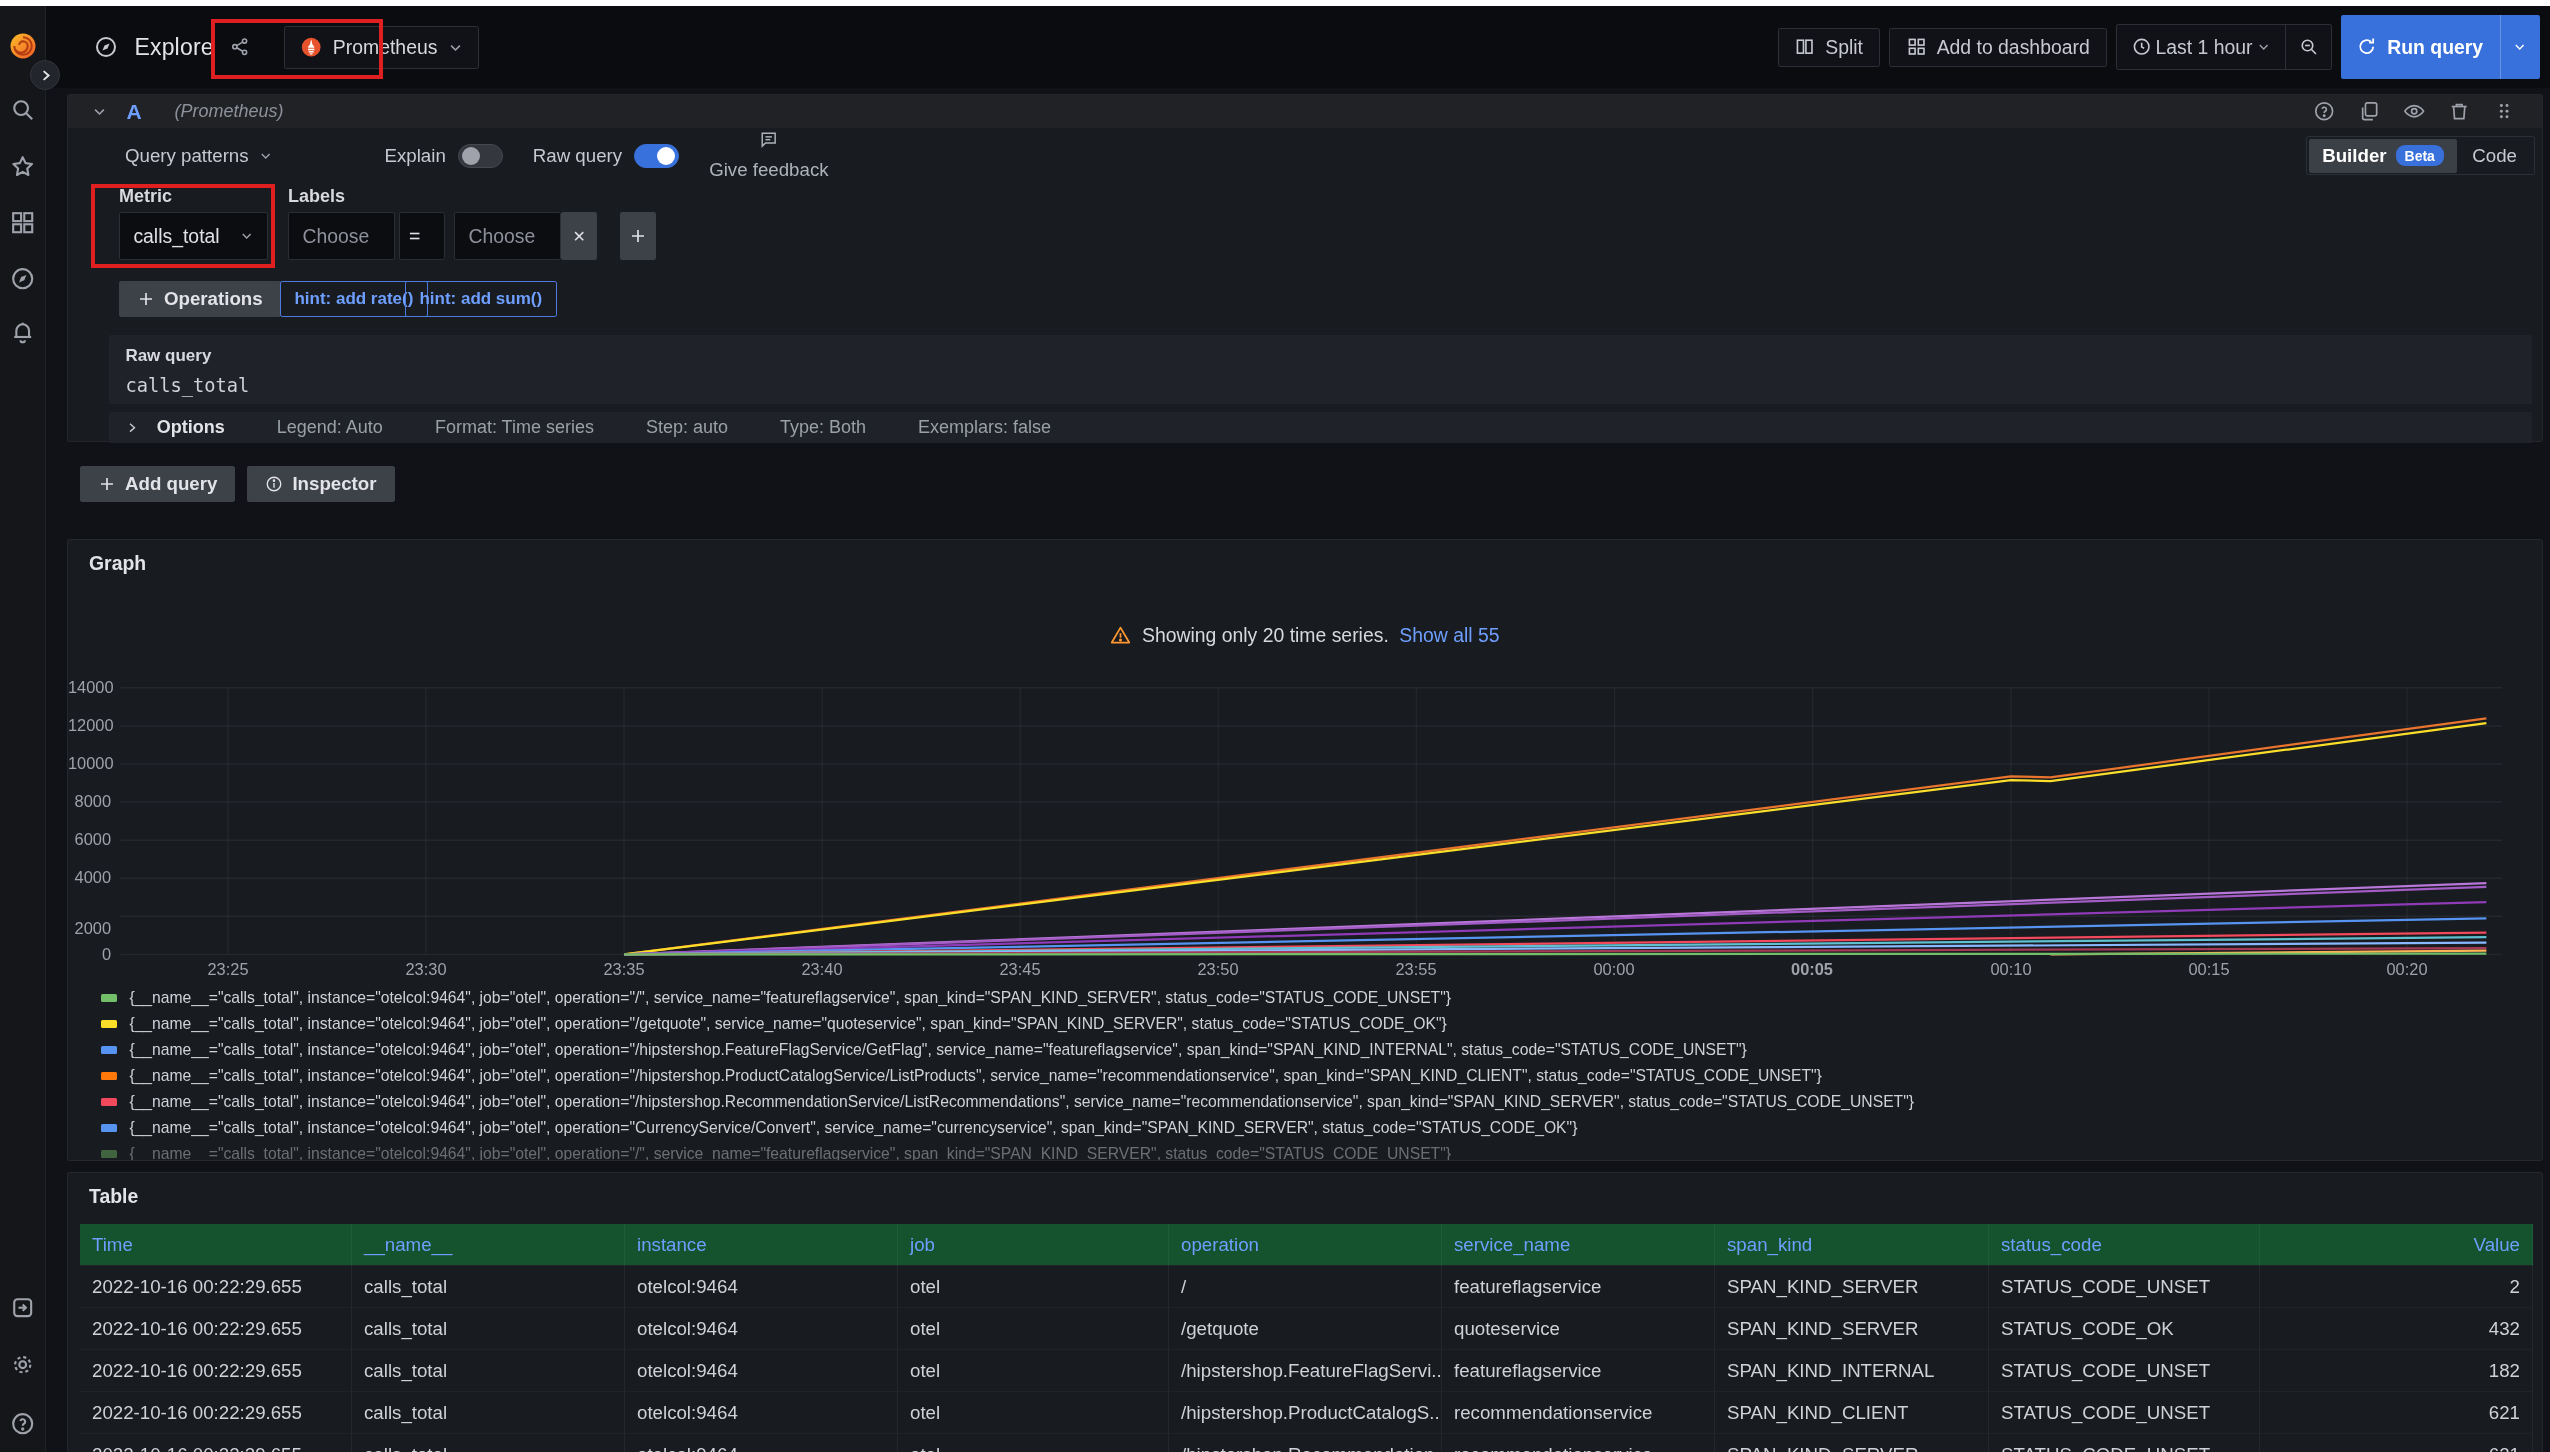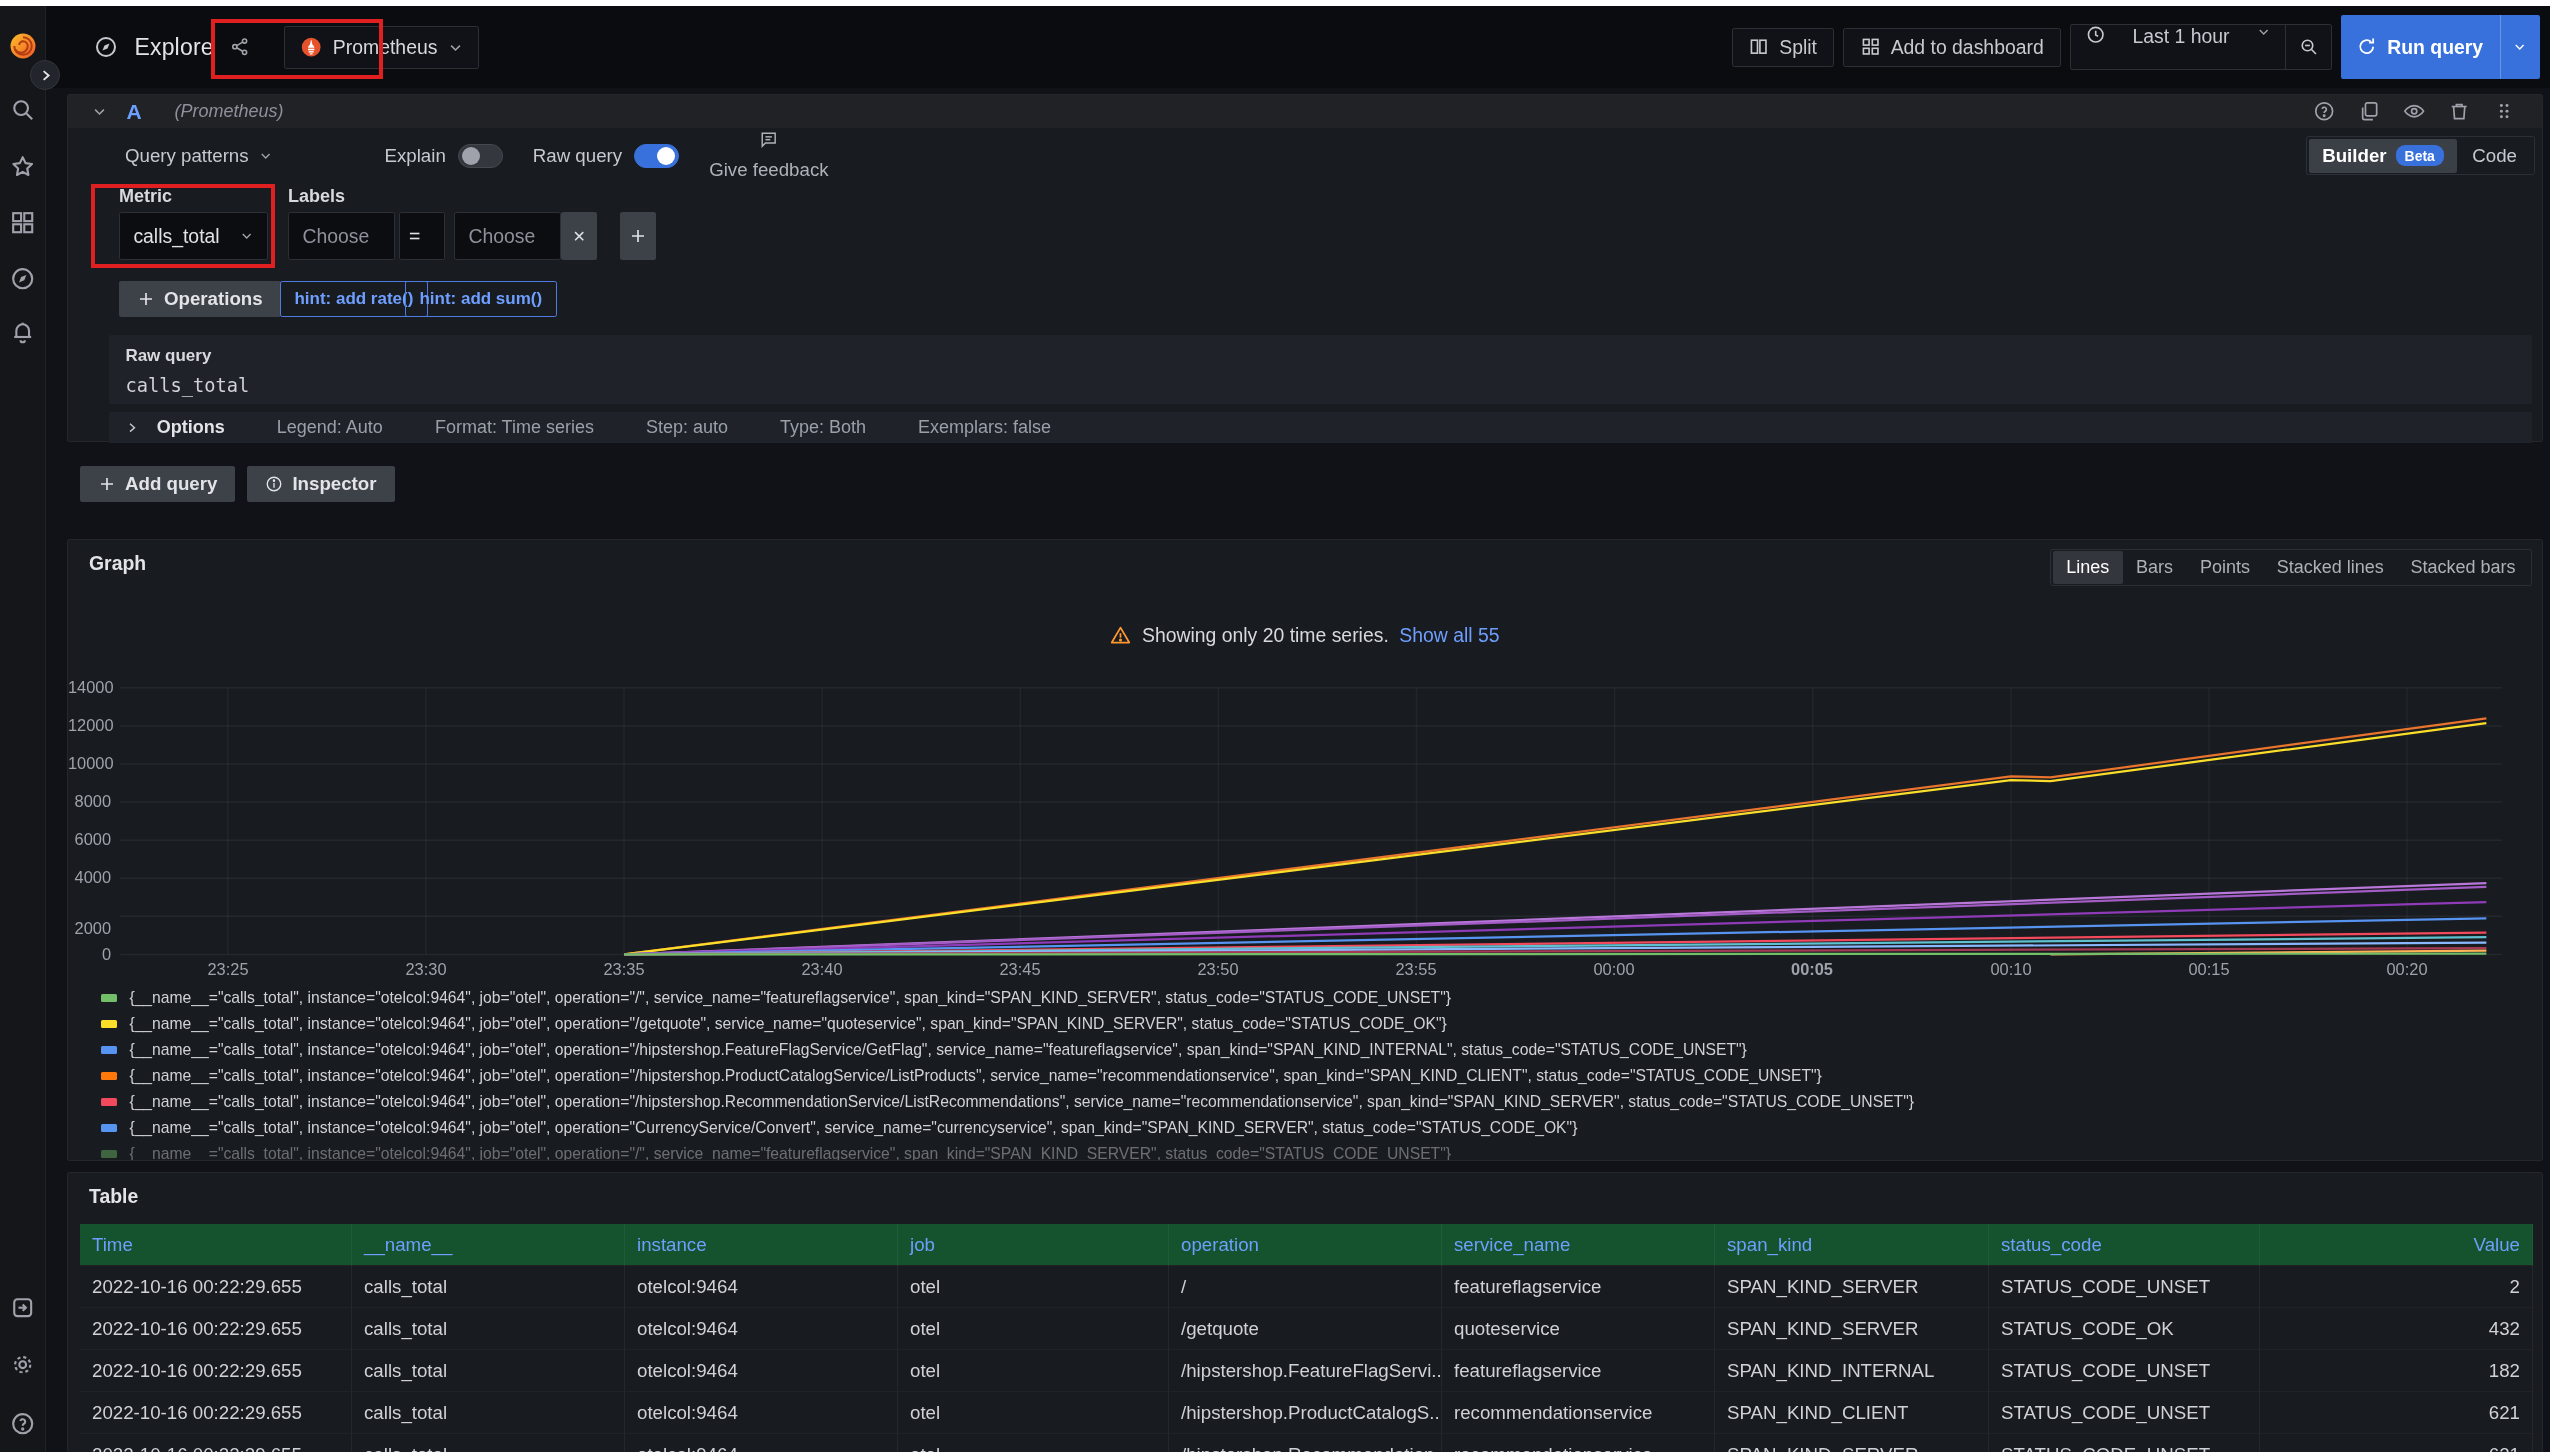--- a/index.html
+++ b/index.html
@@ -16,21 +16,21 @@
   .topnav{position:absolute;left:46px;top:6px;width:2504px;height:82px;background:#0b0c0f;display:flex;align-items:center;}
   .nav-left{display:flex;align-items:center;margin-left:48px;gap:16.4px;}
   .explore-title{font-size:23px;font-weight:500;color:#e3e4e8;letter-spacing:0.2px;}
   .ds-picker{display:flex;align-items:center;gap:10.5px;height:43px;padding:0 15px;margin-left:18px;
     background:#111217;border:0.7px solid #2c2f36;border-radius:2.2px;}
   .ds-picker .ds-name{font-size:19.4px;color:#d8d9de;}
   .nav-right{margin-left:auto;display:flex;align-items:center;gap:9px;margin-right:10.5px;}
   .tool-btn{height:39px;display:flex;align-items:center;gap:10.5px;padding:0 16.4px;background:#111217;
     border:0.7px solid #2c2f36;border-radius:2.2px;color:#c7c9d1;font-size:19.4px;}
   .tp-group{height:46px;display:flex;align-items:center;background:#111217;border:0.7px solid #2c2f36;border-radius:2.2px;color:#c7c9d1;font-size:19.4px;}
-  .tp-main{display:flex;gap:27px;padding:0 15px;height:100%;}
+  .tp-main{display:flex;align-items:center;gap:4px;padding:0 15px;height:100%;}
   .tp-zoom{display:flex;align-items:center;justify-content:center;width:46px;height:100%;border-left:0.7px solid #2c2f36;}
   .run-btn{height:64px;display:flex;align-items:center;background:#3871dc;border-radius:2.2px;color:#fff;
     font-size:19.4px;font-weight:600;}
   .run-main{display:flex;align-items:center;gap:10.5px;padding:0 16.4px;}
   .run-caret{width:40px;height:100%;display:flex;align-items:center;justify-content:center;border-left:0.7px solid rgba(255,255,255,.25);}
   
   .query-card{position:absolute;left:67px;top:94px;width:2476px;height:348px;background:#181b1f;border:0.7px solid #24262c;border-radius:2.2px;}
   .qc-header{position:absolute;left:0;top:0;width:100%;height:33px;background:#202226;display:flex;align-items:center;}
   .qc-header .chev{margin-left:24px;color:#9fa2ab;}
   .qc-ref{margin-left:19.4px;font-size:21px;font-weight:600;color:#6e9fff;}
@@ -406,27 +406,20 @@
           <circle cx="12" cy="12" r="9"></circle>
           <line x1="12" y1="10.5" x2="12" y2="17"></line>
           <circle cx="12" cy="7.5" r="0.8" fill="#e3e4e8"></circle>
         </svg>
       <span>Inspector</span>
     </div>
   </div>
 
   <section class="graph-card">
     <div class="panel-title">Graph</div>
-    <div class="mode-tabs" id="mode-tabs">
-        <span class="mode-tab sel">Lines</span>
-        <span class="mode-tab">Bars</span>
-        <span class="mode-tab">Points</span>
-        <span class="mode-tab">Stacked lines</span>
-        <span class="mode-tab">Stacked bars</span>
-      </div>
     <div class="graph-warning">
       <svg class="ic" width="21" height="21" viewBox="0 0 24 24" fill="none" stroke="#ff9830" stroke-width="2">
           <path d="M12 3L22 20H2z" stroke-linejoin="round"></path>
           <line x1="12" y1="9.5" x2="12" y2="14.5"></line>
           <circle cx="12" cy="17.2" r="0.8" fill="#ff9830"></circle>
         </svg>
       <span>Showing only 20 time series.</span>
       <a href="#">Show all 55</a>
     </div>
     <div id="ylabels">

